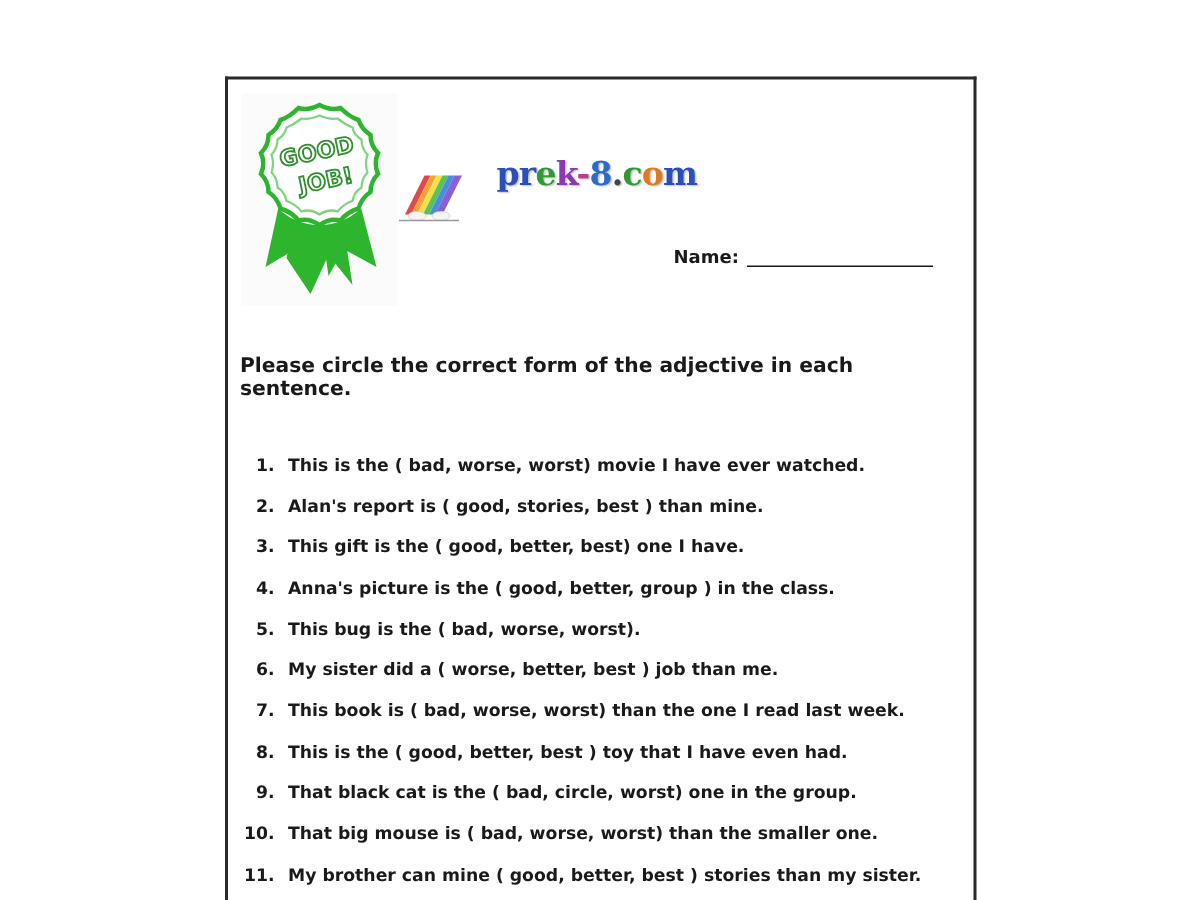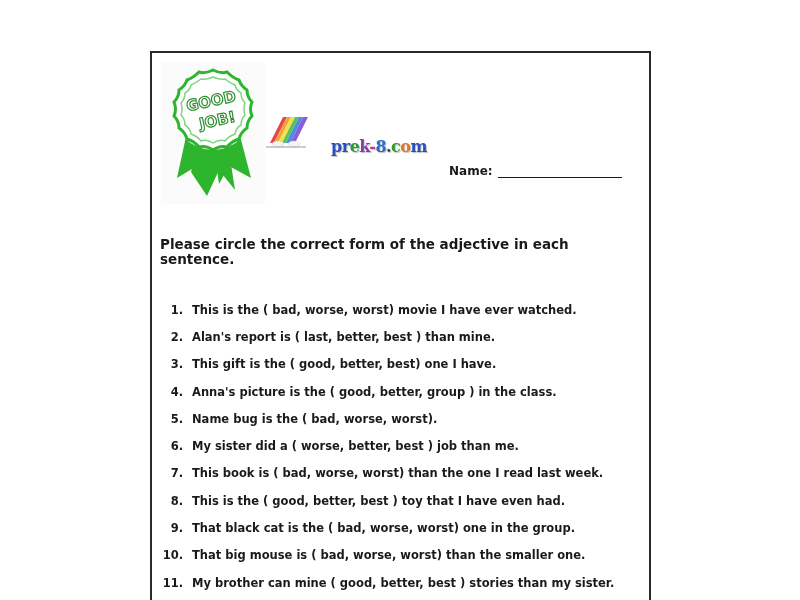--- a/index.html
+++ b/index.html
@@ -33,24 +33,24 @@
     .rainbow {
       position: absolute;
       left: 114px;
       top: 62px;
       width: 52px;
       height: 36px;
     }
     .logo {
       position: absolute;
       left: 179px;
-      top: 84px;
+      top: 50px;
       font-family: "DejaVu Serif", "Liberation Serif", serif;
       font-weight: bold;
-      font-size: 16px;
+      font-size: 22px;
       letter-spacing: -0.5px;
       text-shadow: 1px 1px 1px rgba(0,0,0,0.25);
       white-space: nowrap;
     }
     .name-field {
       position: absolute;
       left: 297px;
       top: 71px;
       display: flex;
       align-items: flex-end;
@@ -147,49 +147,49 @@
 
   <div class="instructions">Please circle the correct form of the adjective in each sentence.</div>
 
   <ol class="questions">
     <li class="question">
         <span class="qnum">1.</span>
         <span>This is the ( bad, worse, worst) movie I have ever watched.</span>
       </li>
     <li class="question">
         <span class="qnum">2.</span>
-        <span>Alan's report is ( last, better, best ) than mine.</span>
+        <span>Alan's report is ( good, stories, best ) than mine.</span>
       </li>
     <li class="question">
         <span class="qnum">3.</span>
         <span>This gift is the ( good, better, best) one I have.</span>
       </li>
     <li class="question">
         <span class="qnum">4.</span>
         <span>Anna's picture is the ( good, better, group ) in the class.</span>
       </li>
     <li class="question">
         <span class="qnum">5.</span>
-        <span>Name bug is the ( bad, worse, worst).</span>
+        <span>This bug is the ( bad, worse, worst).</span>
       </li>
     <li class="question">
         <span class="qnum">6.</span>
         <span>My sister did a ( worse, better, best ) job than me.</span>
       </li>
     <li class="question">
         <span class="qnum">7.</span>
         <span>This book is ( bad, worse, worst) than the one I read last week.</span>
       </li>
     <li class="question">
         <span class="qnum">8.</span>
         <span>This is the ( good, better, best ) toy that I have even had.</span>
       </li>
     <li class="question">
         <span class="qnum">9.</span>
-        <span>That black cat is the ( bad, worse, worst) one in the group.</span>
+        <span>That black cat is the ( bad, circle, worst) one in the group.</span>
       </li>
     <li class="question">
         <span class="qnum">10.</span>
         <span>That big mouse is ( bad, worse, worst) than the smaller one.</span>
       </li>
     <li class="question">
         <span class="qnum">11.</span>
         <span>My brother can mine ( good, better, best ) stories than my sister.</span>
       </li>
   </ol>

